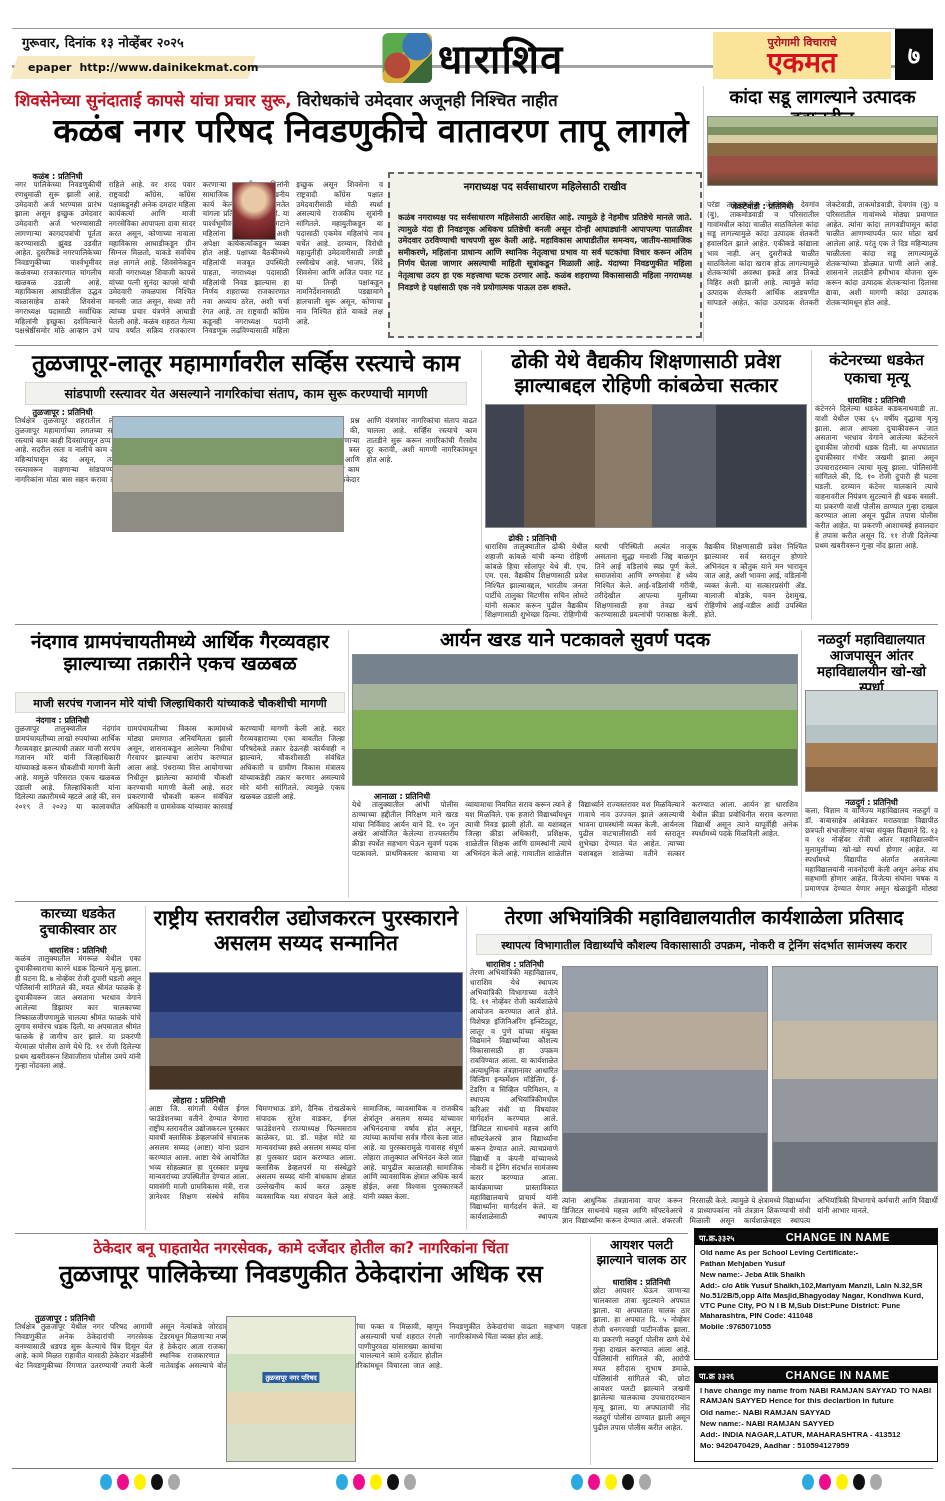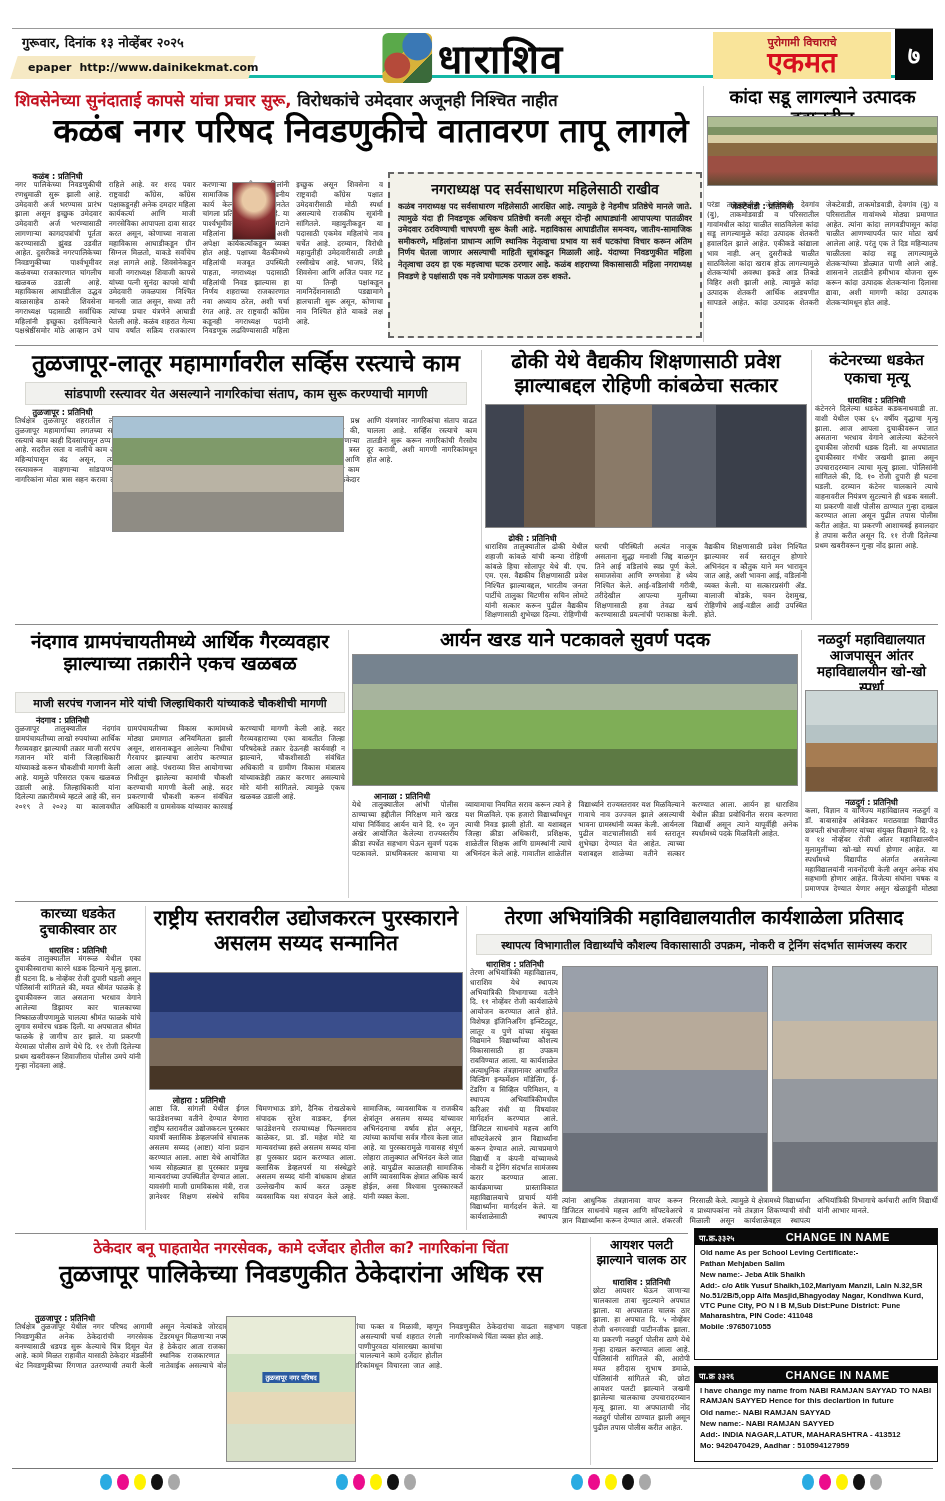--- a/index.html
+++ b/index.html
@@ -1,22 +1,22 @@
 <!DOCTYPE html>
 <html><head>
 <meta charset="utf-8">
 <style>
   * { margin:0; padding:0; box-sizing:border-box; }
   html,body { background:#fff; }
   #page { position:relative; width:945px; height:1501px; background:#fff; overflow:hidden;
           font-family:"DejaVu Sans", sans-serif; color:#111; }
 
   
-  .hdr { position:absolute; left:12px; top:28px; width:921px; height:50px;
-         border-top:1px solid #999; border-bottom:3px solid #14b8a6; background:#fff; }
+  .hdr { position:absolute; left:12px; top:28px; width:921px; height:40px;
+         border-top:1px solid #999; border-bottom:3px solid #a3a3a3; background:#fff; }
   .hdr-date { position:absolute; left:10px; top:4px; font-size:13px; font-weight:bold; color:#111; }
   .hdr-epaper { position:absolute; left:2px; top:27px; width:238px; height:23px;
                 background:#f6e9c4; transform:skewX(-18deg); }
   .hdr-epaper-in { transform:skewX(18deg); display:flex; align-items:center; gap:4px;
                    height:100%; padding-left:14px; font-size:11px; font-weight:bold; }
   .red-dot { width:11px; height:11px; border-radius:50%; background:#cc1522; display:inline-block; }
   .mast { position:absolute; left:50%; top:1px; transform:translateX(-50%); display:flex; align-items:center; gap:6px; }
   .logo { width:50px; height:50px; border-radius:6px;
           background:
             radial-gradient(circle at 70% 25%, #3a78b5 0 28%, transparent 30%),
@@ -39,21 +39,21 @@
   .sub { font-weight:bold; text-align:center; background:#f1f1ee; border:1px solid #d8d8d2; color:#111; }
   .byl { font-weight:bold; font-size:8px; text-align:center; color:#111; }
   .bt { font-size:7.3px; line-height:1.34; text-align:justify; color:#1c1c1c; column-gap:7px; }
   .c1{columns:1}.c2{columns:2}.c3{columns:3}.c4{columns:4}
   .ph { border:1px solid #8a8a8a; }
   .hr { position:absolute; border-top:1px solid #8a8a8a; height:0; }
   .vl { border-left:1px solid #cfcfcf; }
 
   
   .dbox { position:absolute; border:2px dashed #666; background:#f3f2ea; padding:5px 8px; }
-  .dbox-t { font-weight:800; font-size:14px; text-align:center; margin-bottom:3px; }
+  .dbox-t { font-weight:800; font-size:10px; text-align:center; margin-bottom:19px; }
   .dbox-b { font-size:8px; line-height:1.45; text-align:justify; font-weight:600; color:#222; }
 
   
   .notice { position:absolute; border:1.5px solid #111; background:#fff; }
   .notice-hd { display:flex; align-items:center; background:#0a0a0a; color:#fff; height:16px; padding:0 4px; gap:8px; }
   .notice-code { font-size:8px; font-weight:bold; }
   .notice-title { flex:1; text-align:center; font-size:11px; font-weight:800; letter-spacing:.5px;
                   font-family:"Liberation Sans",sans-serif; }
   .notice-b { padding:3px 5px; font-size:8.2px; font-weight:bold; line-height:1.32;
               font-family:"Liberation Sans",sans-serif; color:#111; }
@@ -200,21 +200,21 @@
   <div class="abs byl" style="left:593px; top:1276px; width:97px;">धाराशिव : प्रतिनिधी</div>
   <div class="abs bt c1" style="left:593px; top:1286px; width:97px; height:178px; overflow:hidden;">छोटा आयशर घेऊन जाणाऱ्या चालकाला ताबा सुटल्याने अपघात झाला. या अपघातात चालक ठार झाला. हा अपघात दि. ५ नोव्हेंबर रोजी धनगरवाडी पाटीनजीक झाला. या प्रकरणी नळदुर्ग पोलीस ठाणे येथे गुन्हा दाखल करण्यात आला आहे. पोलिसांनी सांगितले की, आरोपी मयत हरीदास सुभाष डमाळे, पोलिसांनी सांगितले की, छोटा आयशर पलटी झाल्याने जखमी झालेल्या चालकाचा उपचारादरम्यान मृत्यू झाला. या अपघाताची नोंद नळदुर्ग पोलीस ठाण्यात झाली असून पुढील तपास पोलीस करीत आहेत.</div>
 
   <div class="notice" style="left:694px; top:1228px; width:244px; height:132px;">
     <div class="notice-hd">
       <span class="notice-code">पा.क्र.३३२५</span>
       <span class="notice-title">CHANGE IN NAME</span>
     </div>
     <div class="notice-b" style="font-size:7.6px;">
       <p>Old name As per School Leving Certificate:-</p>
-      <p>Pathan  Mehjaben Salim</p>
+      <p>Pathan  Mehjaben Yusuf</p>
       <p>New name:- Jeba Atik Shaikh</p>
       <p>Add:- c/o Atik Yusuf Shaikh,102,Mariyam Manzil, Lain N.32,SR No.51/2B/5,opp Alfa  Masjid,Bhagyoday Nagar, Kondhwa Kurd, VTC Pune City, PO N I B M,Sub Dist:Pune District: Pune Maharashtra, PIN Code: 411048</p>
       <p>Mobile :9765071055</p>
     </div>
   </div>
   <div class="notice" style="left:694px; top:1366px; width:244px; height:96px;">
     <div class="notice-hd">
       <span class="notice-code">पा.क्र ३३२६</span>
       <span class="notice-title">CHANGE IN NAME</span>
     </div>

